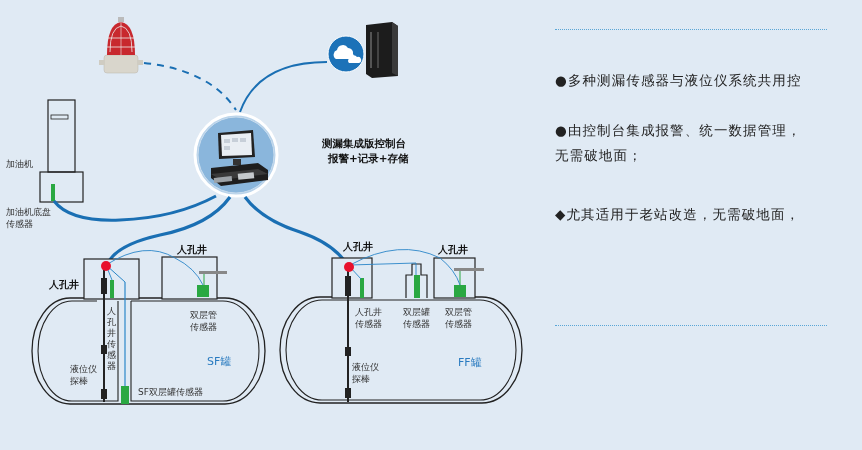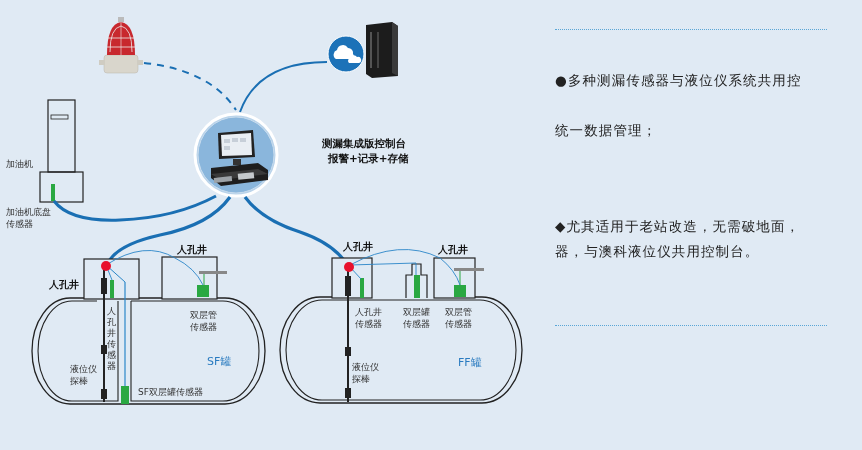--- a/index.html
+++ b/index.html
@@ -164,20 +164,20 @@
   <text class="lbl" x="352" y="382">探棒</text>
   <text class="tank-lbl" x="458" y="366">FF罐</text>
 </svg>
 
 <div id="side">
   <div class="divider" style="top:29px;"></div>
   <div class="para" style="top:68px;">
     <span class="line">●多种测漏传感器与液位仪系统共用控</span>
   </div>
   <div class="para" style="top:118px;">
-    <span class="line">统一数据管理；</span>
+    <span class="line">●由控制台集成报警、统一数据管理，</span>
+    <span class="line">无需破地面；</span>
   </div>
-  <div class="para" style="top:214px;">
+  <div class="para" style="top:202px;">
     <span class="line">◆尤其适用于老站改造，无需破地面，</span>
-    <span class="line">器，与澳科液位仪共用控制台。</span>
   </div>
   <div class="divider" style="top:325px;"></div>
 </div>
 
 </body></html>

